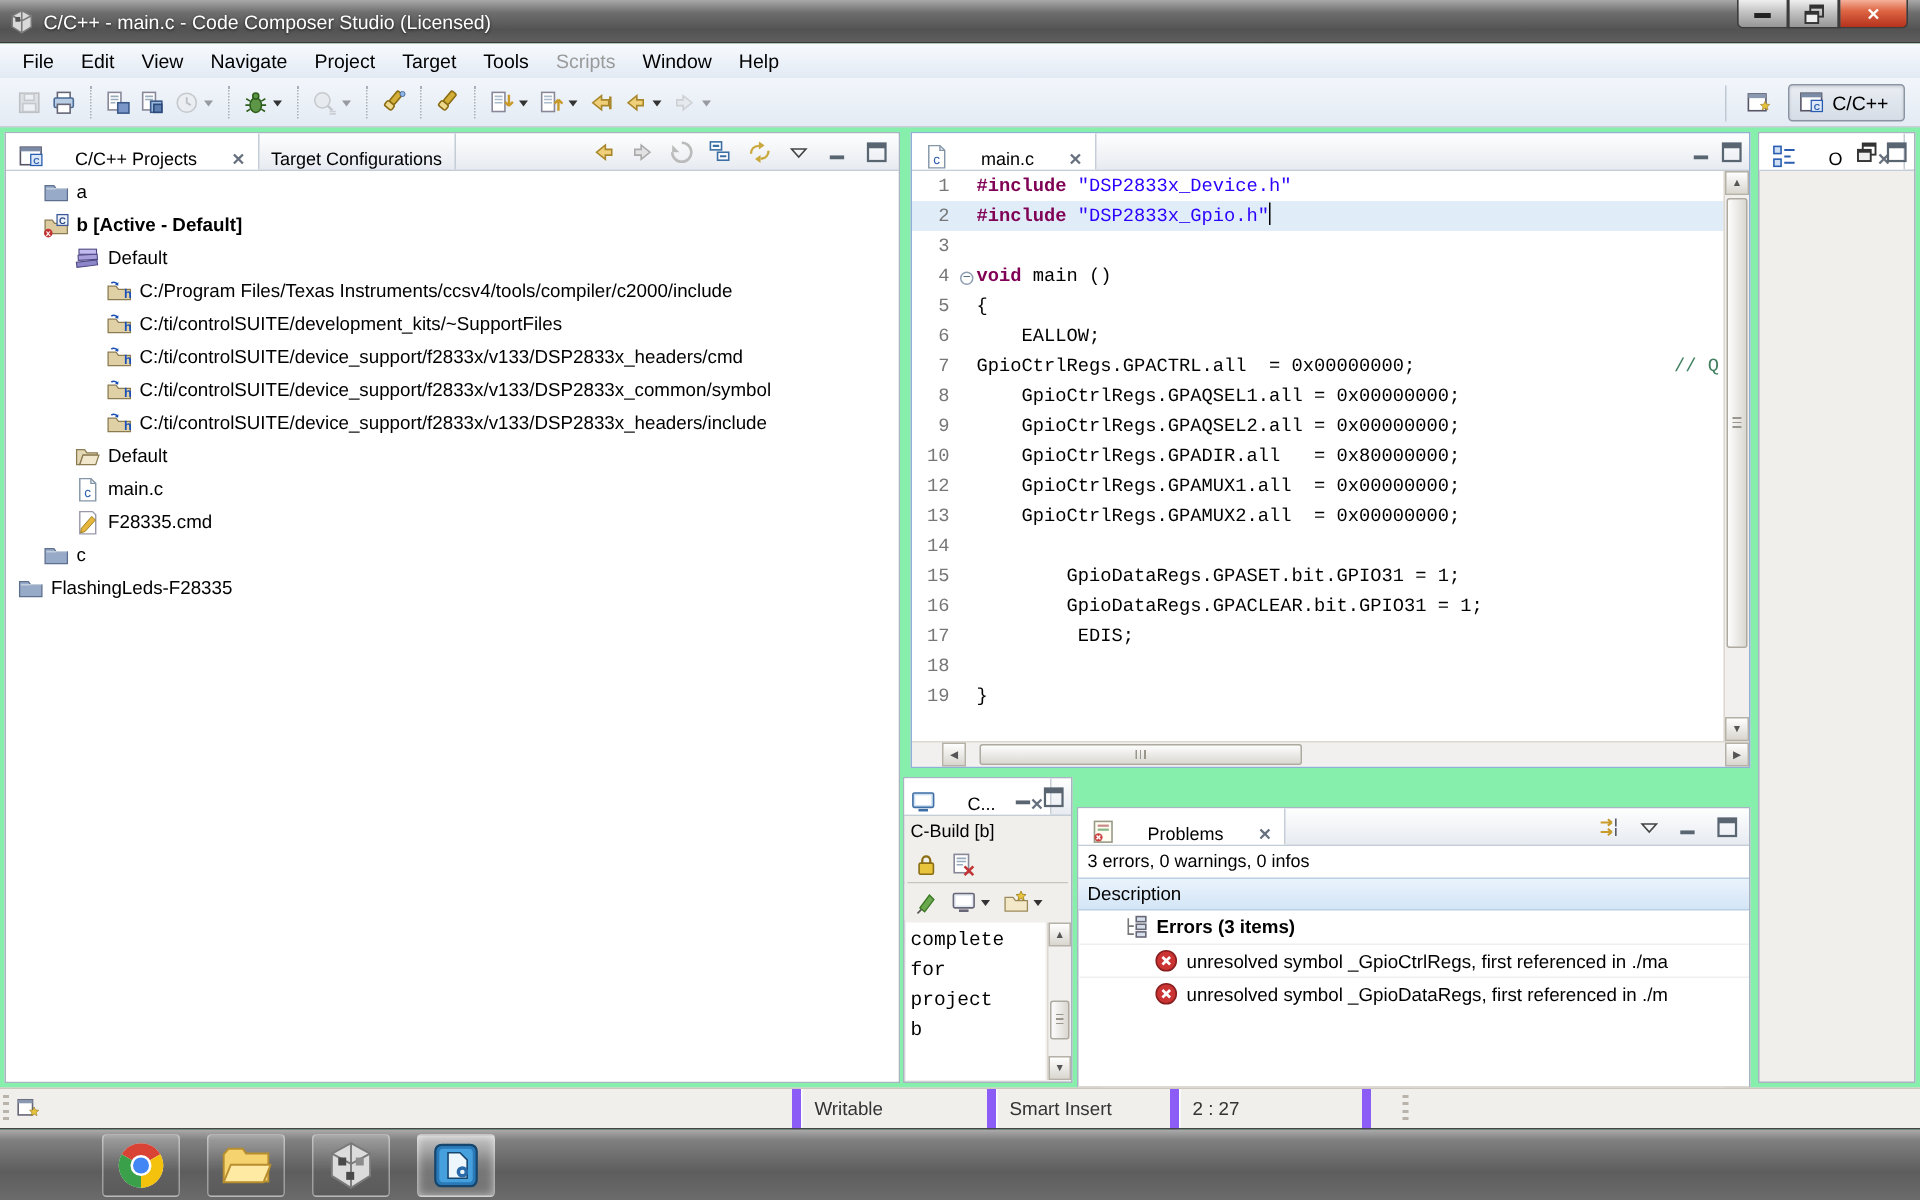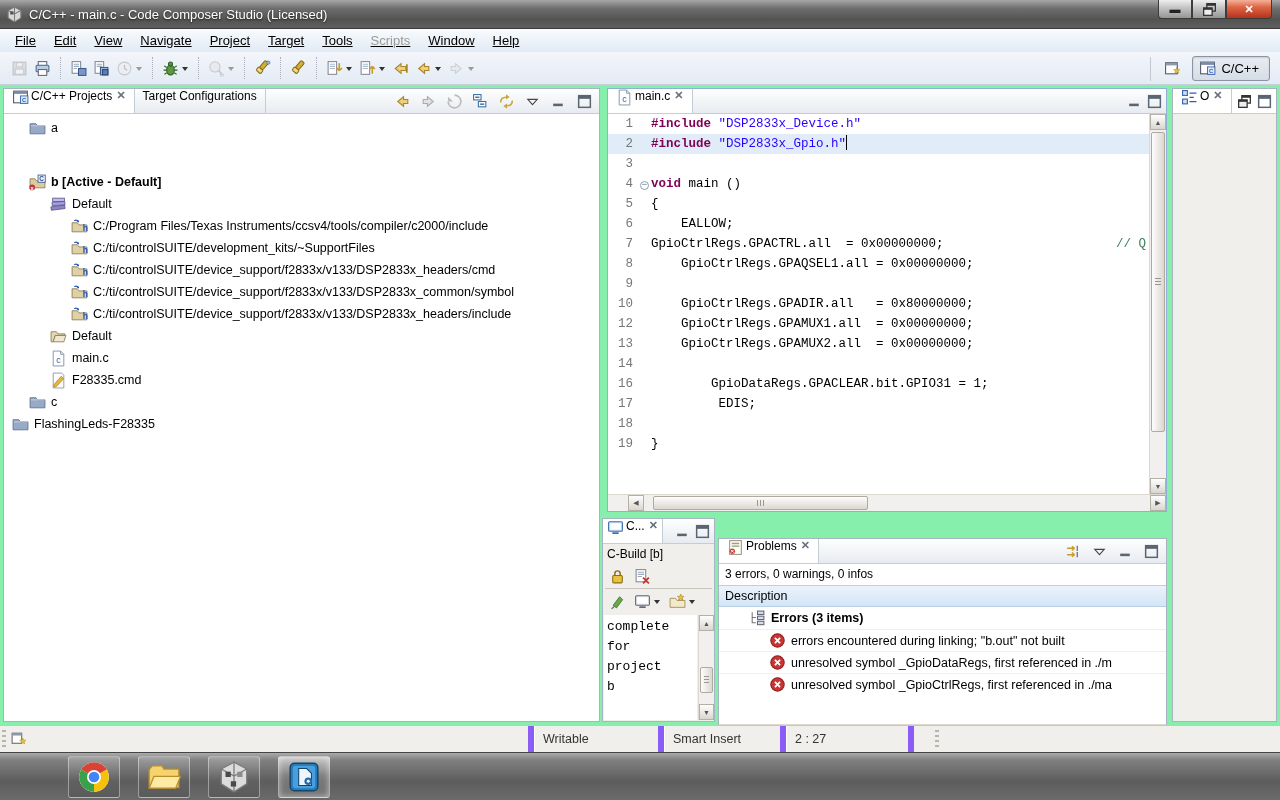--- a/index.html
+++ b/index.html
@@ -15,52 +15,52 @@
   .winbtns{position:absolute;right:8px;top:0;display:flex;}
   .wbtn{width:34px;height:19px;display:flex;align-items:center;justify-content:center;
     background:linear-gradient(#efefef,#c2c2c2 45%,#969696);border:1px solid #3c3c3c;border-top:none;
     color:#222;font-weight:bold;font-size:11px;}
   .wbtn:first-child{border-radius:0 0 0 4px;}
   .wbtn.close{width:46px;border-radius:0 0 4px 0;color:#fff;
     background:linear-gradient(#f5b09a,#dd6644 40%,#b5321c);}
 
   
   .menubar{position:absolute;left:0;top:29px;width:1280px;height:23px;
-    background:linear-gradient(#f8fbfe,#e2eaf4);display:flex;align-items:center;padding-left:6px;text-decoration:underline;}
+    background:linear-gradient(#f8fbfe,#e2eaf4);display:flex;align-items:center;padding-left:6px;}
   .menu-item{padding:3px 9px;font-size:13px;}
   .menu-item.dis{color:#9a9a9a;}
 
   
   .toolbar{position:absolute;left:0;top:52px;width:1280px;height:33px;
     background:linear-gradient(#f2f6fb,#e4ebf4);border-bottom:1px solid #c7cfda;
     display:flex;align-items:center;padding-left:8px;}
   .tbtn{display:inline-flex;align-items:center;height:24px;padding:0 3px;border-radius:2px;}
   .tbtn.dis{opacity:.45;filter:grayscale(1);}
   .tsep{width:1px;height:22px;border-left:1px dotted #a9afb8;margin:0 6px;}
   .ddt{width:0;height:0;border:3px solid transparent;border-top:4px solid #333;margin:4px 1px 0 3px;}
   .persp{position:absolute;right:10px;top:56px;display:flex;align-items:center;gap:8px;}
   .persp-sep{width:1px;height:24px;border-left:1px solid #c0c8d2;margin-right:2px;}
   .persp-btn{display:flex;align-items:center;gap:5px;padding:3px 10px 3px 6px;border:1px solid #8a94a2;
     border-radius:3px;background:linear-gradient(#e9edf3,#d6dde6);box-shadow:inset 0 1px 2px #0002;font-size:13px;}
 
   
   .panel{position:absolute;background:#fff;border:1px solid #a9b4c2;}
   .tabbar{height:25px;background:linear-gradient(#fefefe,#e7ebf1);border-bottom:1px solid #c4ccd6;
     display:flex;align-items:stretch;position:relative;}
-  .tab{display:flex;align-items:flex-start;gap:2px;padding:0 8px;font-size:12px;border-right:1px solid #c4ccd6;}
+  .tab{display:flex;align-items:flex-end;gap:21px;padding:0 8px;font-size:12px;border-right:1px solid #c4ccd6;}
   .tab.active{background:#fff;}
   .tab .x{color:#66707e;font-weight:bold;font-size:11px;margin-left:2px;}
   .tab-tools{position:absolute;right:3px;top:0;height:24px;display:flex;align-items:center;gap:3px;}
   .icon{display:inline-flex;align-items:center;justify-content:center;width:17px;height:17px;flex:none;}
   .icon svg{display:block;}
 
   
   .tree{position:absolute;left:0;top:25px;right:0;bottom:0;background:#fff;overflow:hidden;padding-top:3px;}
   .trow{display:flex;align-items:center;height:22px;gap:5px;white-space:nowrap;font-size:12.5px;}
-  .trow.b{font-weight:bold;margin-top:32px;}
+  .trow.b{font-weight:bold;}
 
   
   .edbody{position:absolute;left:0;top:25px;right:0;bottom:17px;overflow:hidden;background:#fff;}
   .cline{display:flex;height:20px;line-height:20px;font-family:"Liberation Mono",monospace;
     font-size:12.5px;white-space:pre;position:relative;}
   .cline.hl{background:#e1ecf9;}
   .ln{width:30px;text-align:right;padding-right:5px;color:#777;flex:none;}
   .fold{width:13px;flex:none;text-align:center;}
   .fold .fm{display:inline-block;width:9px;height:9px;border:1px solid #8fa0b4;border-radius:50%;
     color:#52697f;font-size:9px;line-height:7px;background:#fff;margin-top:5px;}
@@ -564,25 +564,26 @@
     </div>
     <div class="edbody" id="code">
         <div class="cline"><span class="ln">1</span><span class="fold"></span><span class="ctext"><span class="kw">#include</span><span class="pl"> </span><span class="str">"DSP2833x_Device.h"</span></span></div>
         <div class="cline hl"><span class="ln">2</span><span class="fold"></span><span class="ctext"><span class="kw">#include</span><span class="pl"> </span><span class="str">"DSP2833x_Gpio.h"</span><span class="caret"></span></span></div>
         <div class="cline"><span class="ln">3</span><span class="fold"></span><span class="ctext"></span></div>
         <div class="cline"><span class="ln">4</span><span class="fold"><span class="fm">−</span></span><span class="ctext"><span class="kw">void</span><span class="pl"> main ()</span></span></div>
         <div class="cline"><span class="ln">5</span><span class="fold"></span><span class="ctext"><span class="pl">{</span></span></div>
         <div class="cline"><span class="ln">6</span><span class="fold"></span><span class="ctext"><span class="pl">    EALLOW;</span></span></div>
         <div class="cline"><span class="ln">7</span><span class="fold"></span><span class="ctext"><span class="pl">GpioCtrlRegs.GPACTRL.all  = 0x00000000;                       </span><span class="cmt">// Q</span></span></div>
         <div class="cline"><span class="ln">8</span><span class="fold"></span><span class="ctext"><span class="pl">    GpioCtrlRegs.GPAQSEL1.all = 0x00000000;</span></span></div>
-        <div class="cline"><span class="ln">9</span><span class="fold"></span></div>
+        <div class="cline"><span class="ln">9</span><span class="fold"></span><span class="ctext"><span class="pl">    GpioCtrlRegs.GPAQSEL2.all = 0x00000000;</span></span></div>
         <div class="cline"><span class="ln">10</span><span class="fold"></span><span class="ctext"><span class="pl">    GpioCtrlRegs.GPADIR.all   = 0x80000000;</span></span></div>
         <div class="cline"><span class="ln">12</span><span class="fold"></span><span class="ctext"><span class="pl">    GpioCtrlRegs.GPAMUX1.all  = 0x00000000;</span></span></div>
         <div class="cline"><span class="ln">13</span><span class="fold"></span><span class="ctext"><span class="pl">    GpioCtrlRegs.GPAMUX2.all  = 0x00000000;</span></span></div>
         <div class="cline"><span class="ln">14</span><span class="fold"></span><span class="ctext"></span></div>
+        <div class="cline"><span class="ln">15</span><span class="fold"></span><span class="ctext"><span class="pl">        GpioDataRegs.GPASET.bit.GPIO31 = 1;</span></span></div>
         <div class="cline"><span class="ln">16</span><span class="fold"></span><span class="ctext"><span class="pl">        GpioDataRegs.GPACLEAR.bit.GPIO31 = 1;</span></span></div>
         <div class="cline"><span class="ln">17</span><span class="fold"></span><span class="ctext"><span class="pl">         EDIS;</span></span></div>
         <div class="cline"><span class="ln">18</span><span class="fold"></span><span class="ctext"></span></div>
         <div class="cline"><span class="ln">19</span><span class="fold"></span><span class="ctext"><span class="pl">}</span></span></div>
       </div>
     <div class="vsb">
       <div class="sbtn" style="top:0;">▲</div>
       <div class="thumb" style="left:1px;width:14px;top:18px;height:300px;">
           <div class="grip"></div>
         </div>
@@ -784,39 +785,30 @@
       <span>Errors (3 items)</span>
     </div>
     <div id="prb-rows">
         <div class="prb-row">
           <span class="icon">
             <svg viewBox="0 0 16 16" width="100%" height="100%">
               <circle cx="8" cy="8" r="6.3" fill="#cc3333" stroke="#8a1f1f"></circle>
               <path d="M5.6 5.6l4.8 4.8M10.4 5.6l-4.8 4.8" stroke="#fff" stroke-width="1.7"></path>
             </svg>
           </span>
-          <span>errors encountered during linking; "b.out" not built</span>
+          <span>unresolved symbol _GpioCtrlRegs, first referenced in ./ma</span>
         </div>
         <div class="prb-row">
           <span class="icon">
             <svg viewBox="0 0 16 16" width="100%" height="100%">
               <circle cx="8" cy="8" r="6.3" fill="#cc3333" stroke="#8a1f1f"></circle>
               <path d="M5.6 5.6l4.8 4.8M10.4 5.6l-4.8 4.8" stroke="#fff" stroke-width="1.7"></path>
             </svg>
           </span>
           <span>unresolved symbol _GpioDataRegs, first referenced in ./m</span>
-        </div>
-        <div class="prb-row">
-          <span class="icon">
-            <svg viewBox="0 0 16 16" width="100%" height="100%">
-              <circle cx="8" cy="8" r="6.3" fill="#cc3333" stroke="#8a1f1f"></circle>
-              <path d="M5.6 5.6l4.8 4.8M10.4 5.6l-4.8 4.8" stroke="#fff" stroke-width="1.7"></path>
-            </svg>
-          </span>
-          <span>unresolved symbol _GpioCtrlRegs, first referenced in ./ma</span>
         </div>
       </div>
     <div class="hsb">
       <div class="sbtn" style="left:0;top:0;">◀</div>
       <div class="thumb thumbh" style="left:18px;top:1px;height:14px;width:150px;">
           <div class="griph"></div>
         </div>
       <div class="sbtn" style="left:auto;right:0;top:0;">▶</div>
     </div>
   </div>

